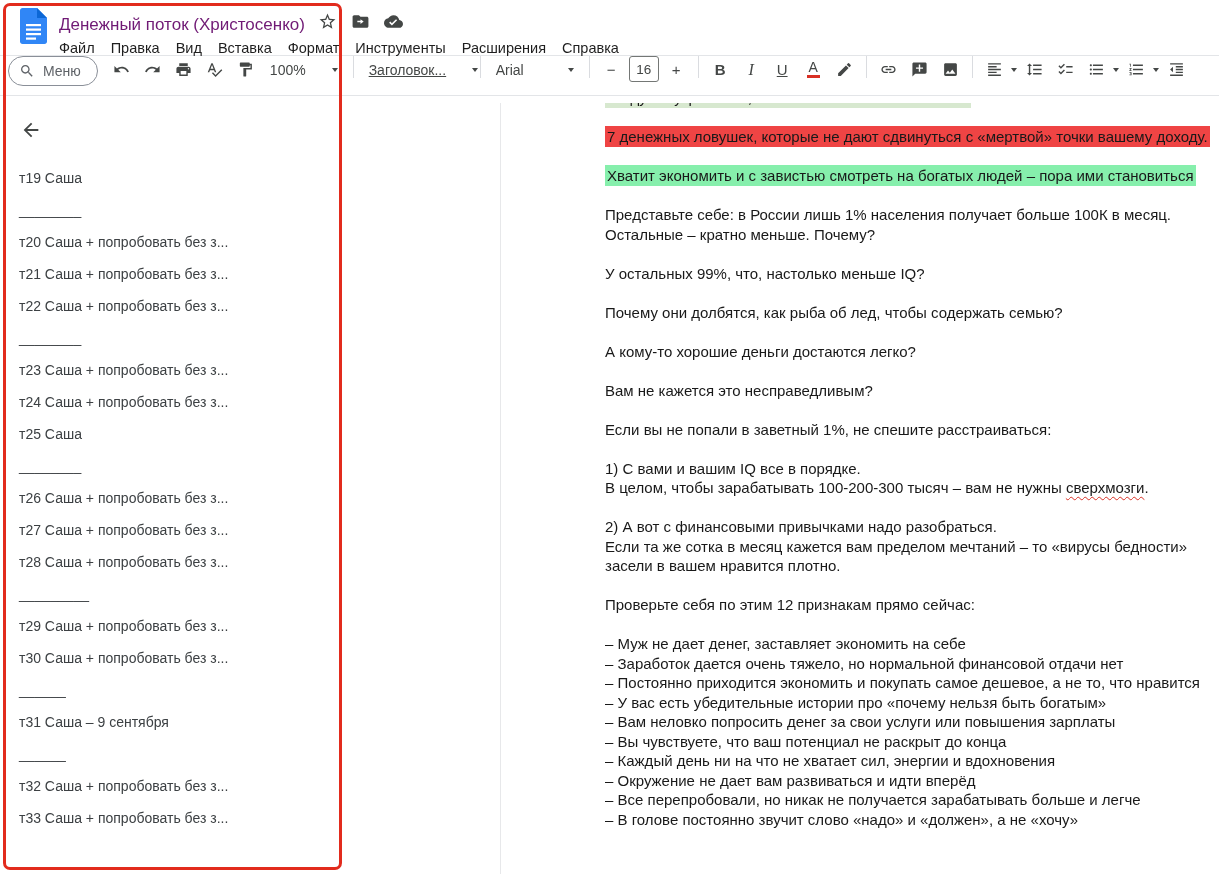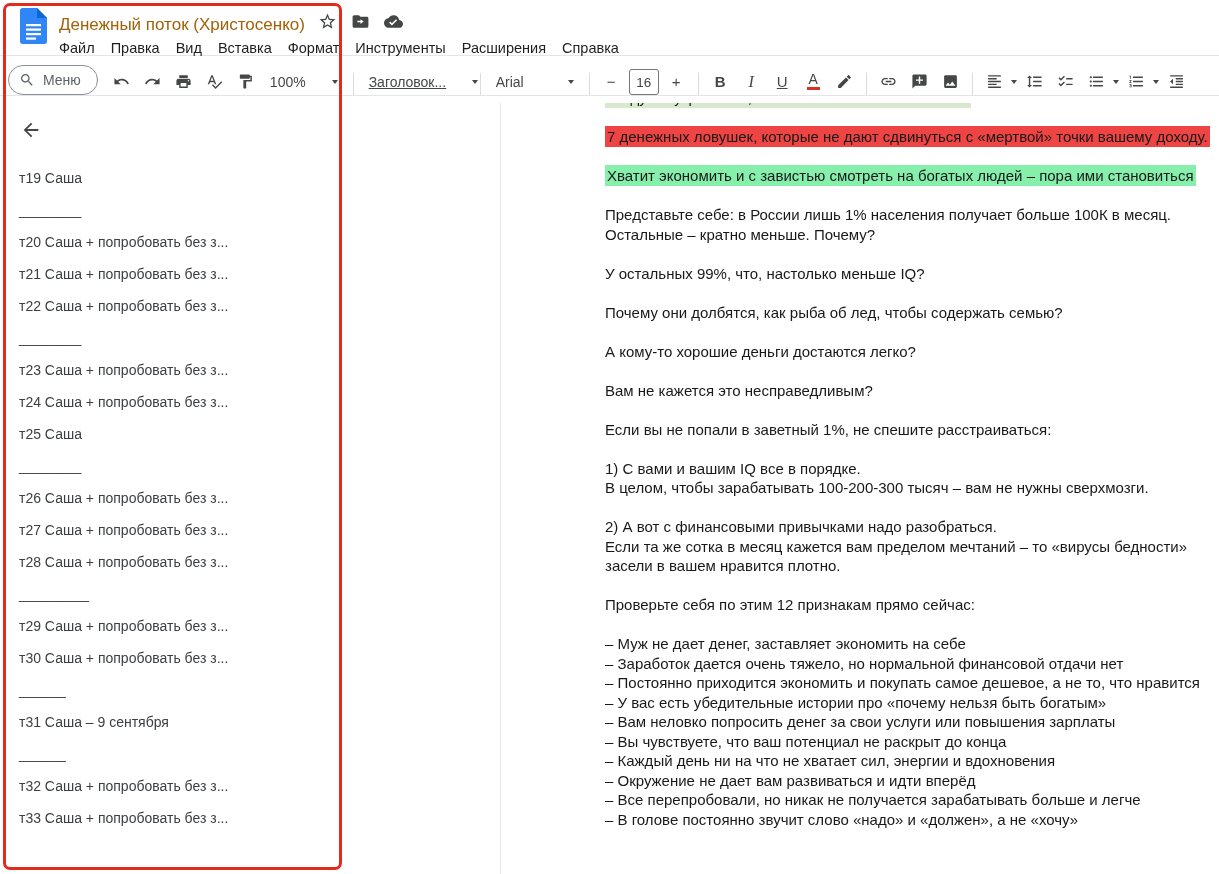--- a/index.html
+++ b/index.html
@@ -4,29 +4,29 @@
 <style>
   html,body{margin:0;padding:0;}
   body{width:1219px;height:874px;position:relative;overflow:hidden;background:#fff;
        font-family:"Liberation Sans",sans-serif;color:#1f1f1f;}
 
   
   .header{display:flex;padding:7px 16px 0 14px;height:55px;box-sizing:border-box;}
   .docs-logo{margin:1px 12px 0 6px;flex:none;}
   .header-main{flex:1;min-width:0;}
   .title-row{display:flex;align-items:center;height:28px;gap:13px;}
-  .doc-title{font-size:17px;color:#a16207;white-space:nowrap;margin-top:8px;}
+  .doc-title{font-size:17px;color:#701a75;white-space:nowrap;margin-top:8px;}
   .hicon{width:20px;height:20px;display:flex;align-items:center;justify-content:center;}
   .hicon svg{width:19px;height:19px;fill:#444746;}
   .menu-row{display:flex;align-items:center;height:26px;margin-left:-8px;}
   .menu-item{font-size:14.5px;color:#1f1f1f;padding:3px 8px;border-radius:4px;cursor:default;white-space:nowrap;}
 
   
   .toolbar{height:41px;border-top:1px solid #e3e5e8;border-bottom:1px solid #e3e5e8;
-           display:flex;align-items:flex-end;padding:0 8px;box-sizing:border-box;background:#fff;}
+           display:flex;align-items:flex-start;padding:0 8px;box-sizing:border-box;background:#fff;}
   .menu-pill{display:flex;align-items:center;gap:8px;border:1px solid #8a8f98;border-radius:17px;
              height:28px;padding:0 16px 0 10px;margin-right:8px;color:#5f6368;font-size:14px;flex:none;}
   .menu-pill svg{width:16px;height:16px;fill:#5f6368;}
   .tb-btn{width:27px;height:27px;border-radius:4px;display:flex;align-items:center;justify-content:center;
           color:#444746;flex:none;margin:0 2px;}
   .tb-btn svg{width:17px;height:17px;fill:#444746;}
   .tb-select{display:flex;align-items:center;height:27px;border-radius:4px;padding:0 7px;
              color:#444746;font-size:14px;gap:26px;margin:0 2px;white-space:nowrap;flex:none;}
   .caret{width:0;height:0;border-left:3.5px solid transparent;border-right:3.5px solid transparent;
          border-top:4px solid #444746;flex:none;}
@@ -48,21 +48,21 @@
   .back-btn svg{width:22px;height:22px;fill:#444746;}
   .outline-list{margin-top:19px;}
   .outline-item{height:32px;display:flex;align-items:center;padding-left:19px;font-size:14px;
                 color:#3c4043;white-space:nowrap;overflow:hidden;cursor:default;}
 
   .doc-area{flex:1;border-left:1px solid #e7e8ea;overflow:hidden;background:#fff;}
   .doc-content{margin-top:-15px;padding:0 14px 0 104px;font-size:15px;line-height:19.5px;color:#191919;}
   .doc-block{margin:0 0 19.5px 0;}
   .doc-line{white-space:nowrap;}
   .hl{padding:2px 2px;}
-  .misspelled{text-decoration-style:wavy;text-decoration-color:#d93025;
+  .misspelled{text-decoration:underline;text-decoration-style:wavy;text-decoration-color:#d93025;
               text-decoration-thickness:1px;text-underline-offset:3px;}
 
   
   .annotation-box{position:absolute;left:3px;top:3px;width:339px;height:867px;
                   border:3px solid #e22b1d;border-radius:7px;z-index:40;pointer-events:none;box-sizing:border-box;}
 </style>
 </head>
 <body>
 
 <div class="app">

